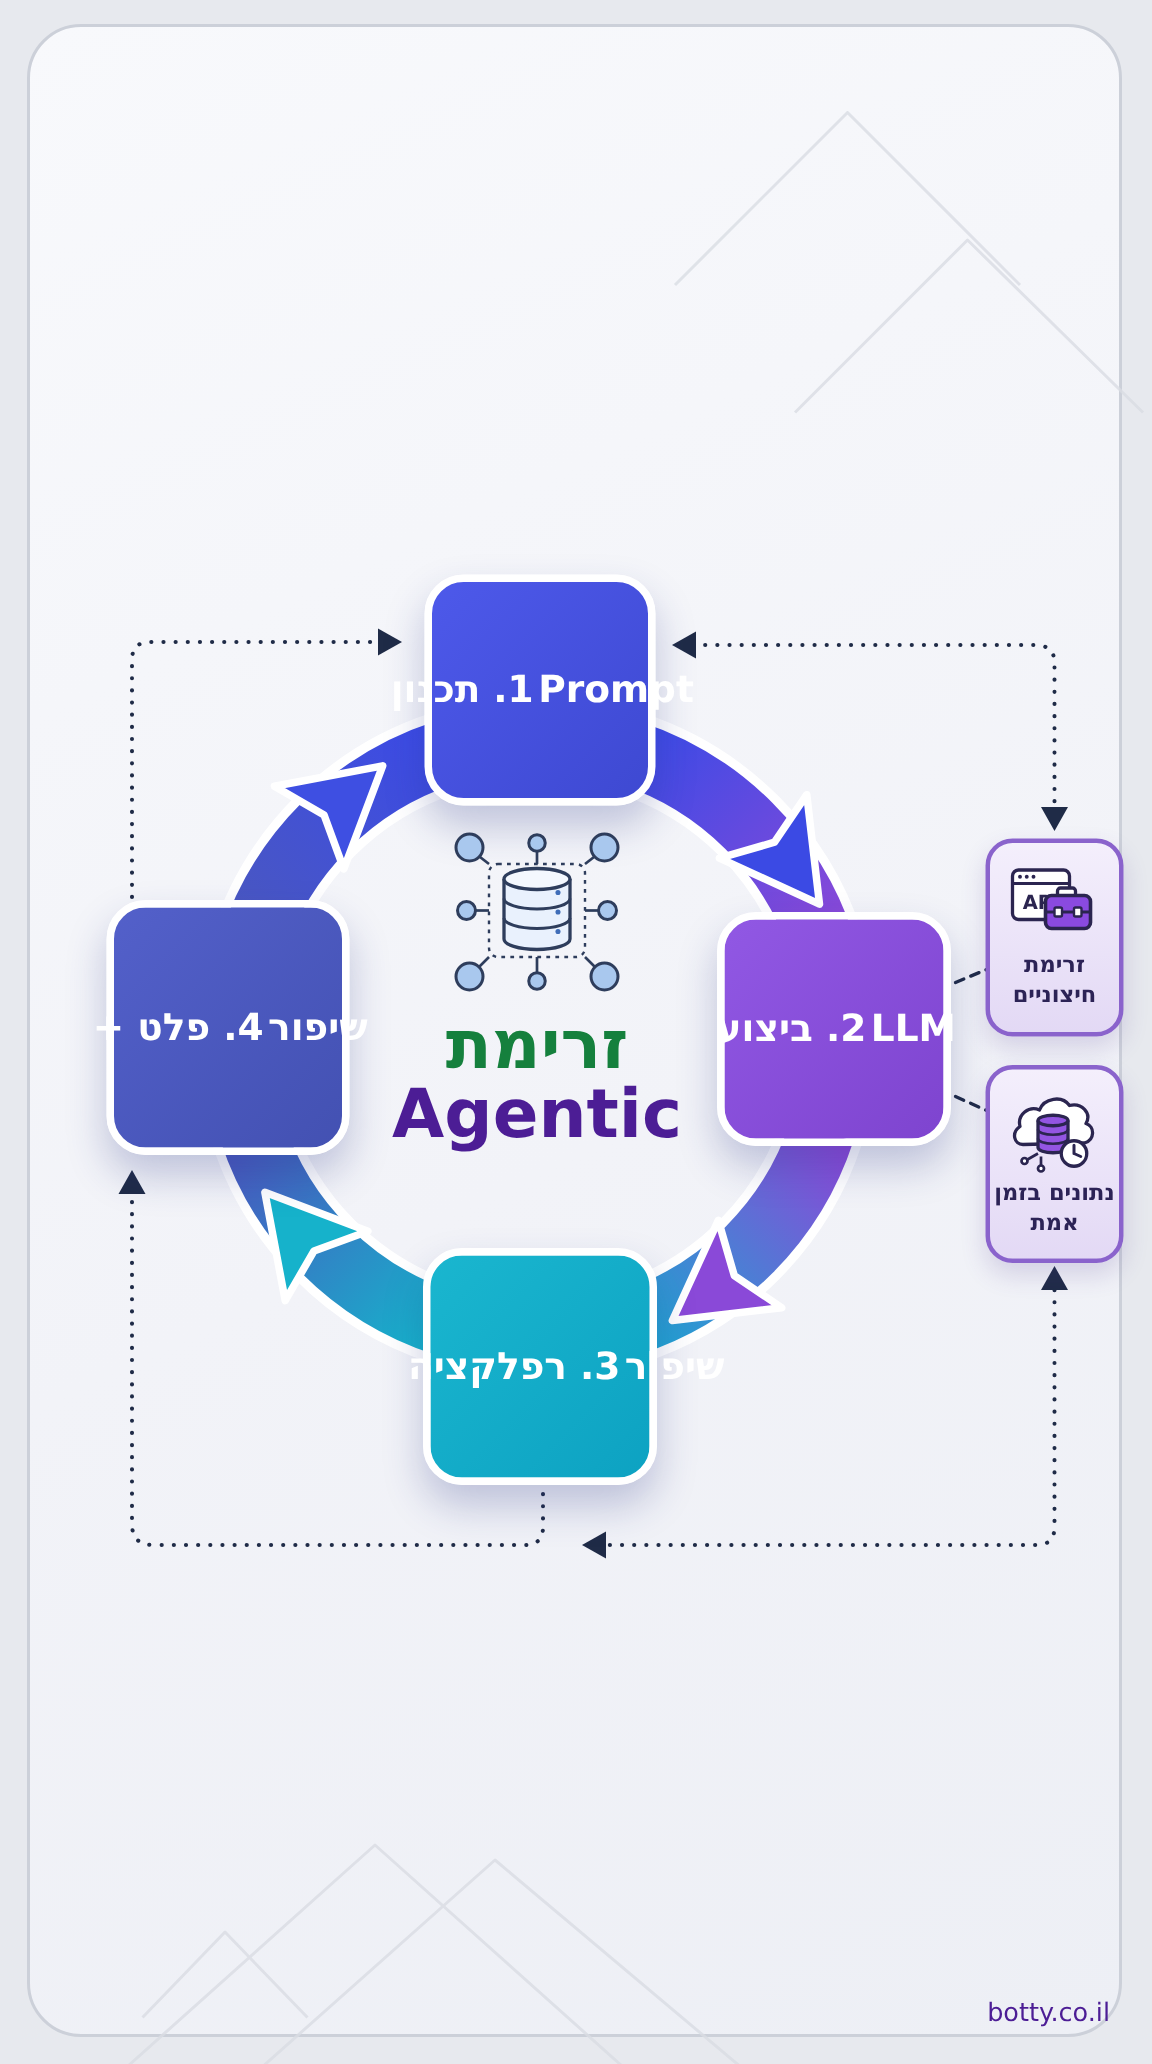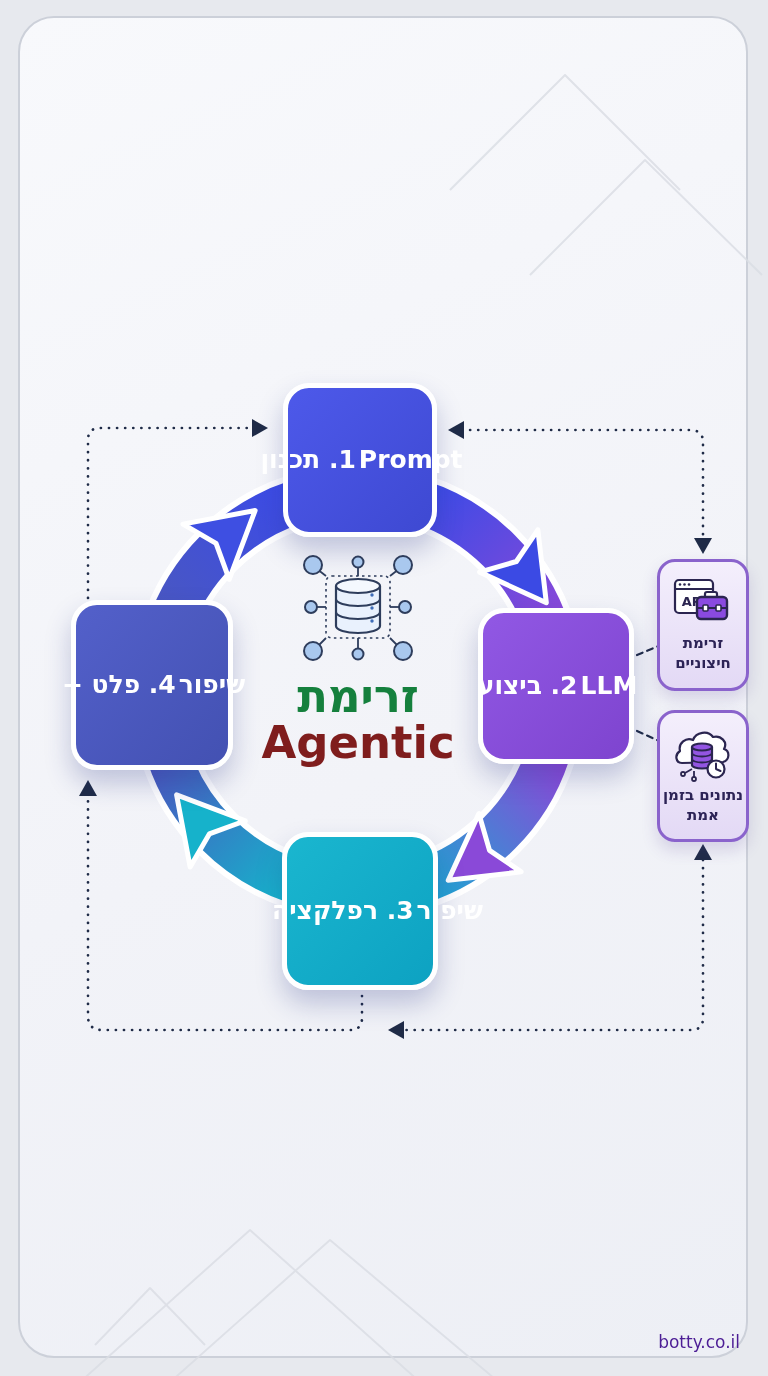--- a/index.html
+++ b/index.html
@@ -22,21 +22,21 @@
         background:linear-gradient(180deg,#f4effc,#e3d9f5);
         display:flex;flex-direction:column;align-items:center;justify-content:center;gap:1px;
         color:#2c2356;z-index:3;box-shadow:0 8px 16px rgba(84,62,150,.18);}
   .side .lbl{font-size:15px;font-weight:700;line-height:1.3;white-space:nowrap;}
   .sideA{left:657px;top:559px;width:92px;height:132px;}
   .sideB{left:657px;top:710px;width:92px;height:132px;}
   .center-icon{position:absolute;left:298px;top:554px;z-index:3;}
   .title-he{position:absolute;left:208px;top:670px;width:300px;text-align:center;
             font-size:45px;font-weight:800;color:#15803d;z-index:3;}
   .title-en{position:absolute;left:208px;top:716px;width:300px;text-align:center;
-            font-size:45px;font-weight:800;color:#7f1d1d;z-index:3;}
+            font-size:45px;font-weight:800;color:#4c1d95;z-index:3;}
   .watermark{position:absolute;top:1332px;right:28px;font-size:17px;color:#4c1d95;z-index:3;}
   .api-text{font:700 13px "DejaVu Sans",sans-serif;fill:#2b2550;}
 </style>
 </head>
 <body>
 
 <div class="stage">
   <div class="panel"></div>
 
   <svg class="layer" width="768" height="1376" viewBox="0 0 768 1376">

